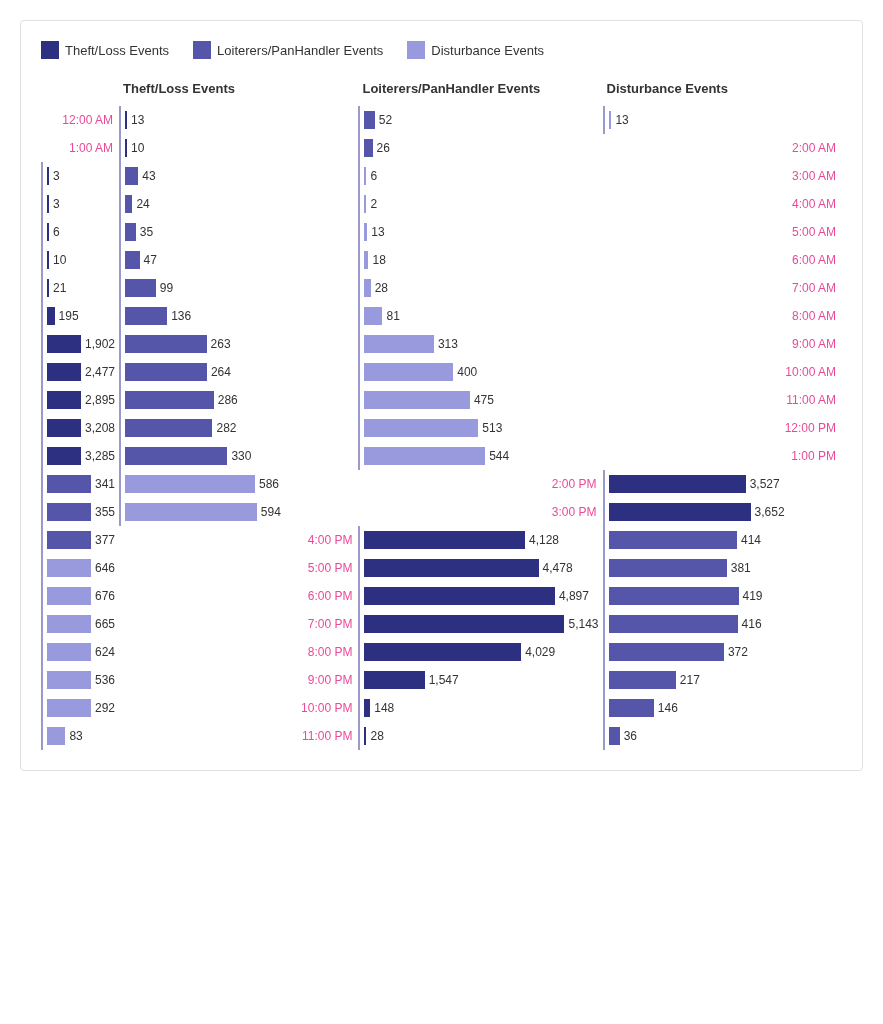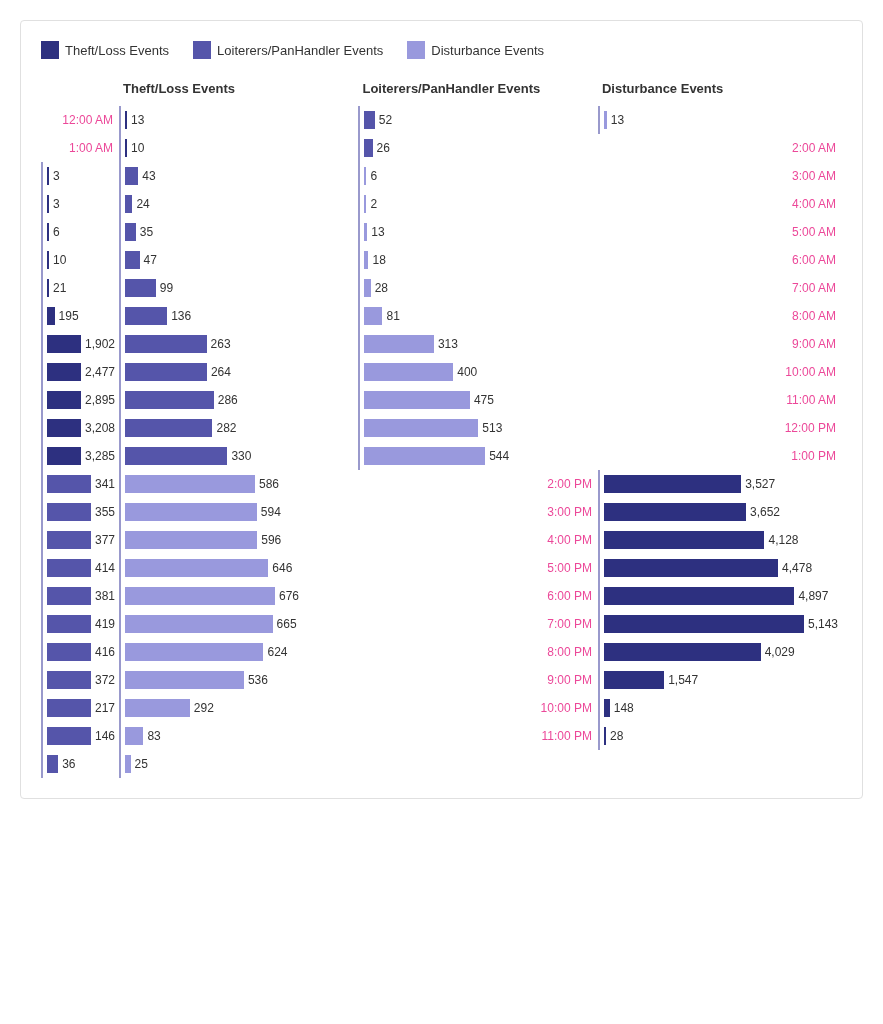--- a/index.html
+++ b/index.html
@@ -295,24 +295,20 @@
       </div>
       <div class="time-label">3:00 PM</div>
       <div class="bar-cell">
         <div class="bar bar-theft" style="width: 142.018px;"></div>
         <span class="bar-label">3,652</span>
       </div>
       <div class="bar-cell">
         <div class="bar bar-loiter" style="width: 116.969px;"></div>
         <span class="bar-label">377</span>
       </div>
-      <div class="bar-cell">
-        <div class="bar bar-disturb" style="width: 132.249px;"></div>
-        <span class="bar-label">596</span>
-      </div>
       <div class="time-label">4:00 PM</div>
       <div class="bar-cell">
         <div class="bar bar-theft" style="width: 160.529px;"></div>
         <span class="bar-label">4,128</span>
       </div>
       <div class="bar-cell">
         <div class="bar bar-loiter" style="width: 128.449px;"></div>
         <span class="bar-label">414</span>
       </div>
       <div class="bar-cell">
@@ -399,18 +395,14 @@
       </div>
       <div class="time-label">11:00 PM</div>
       <div class="bar-cell">
         <div class="bar bar-theft" style="width: 2px;"></div>
         <span class="bar-label">28</span>
       </div>
       <div class="bar-cell">
         <div class="bar bar-loiter" style="width: 11.1695px;"></div>
         <span class="bar-label">36</span>
       </div>
-      <div class="bar-cell">
-        <div class="bar bar-disturb" style="width: 5.54734px;"></div>
-        <span class="bar-label">25</span>
-      </div>
     </div>
 </div>
 
 </body></html>

